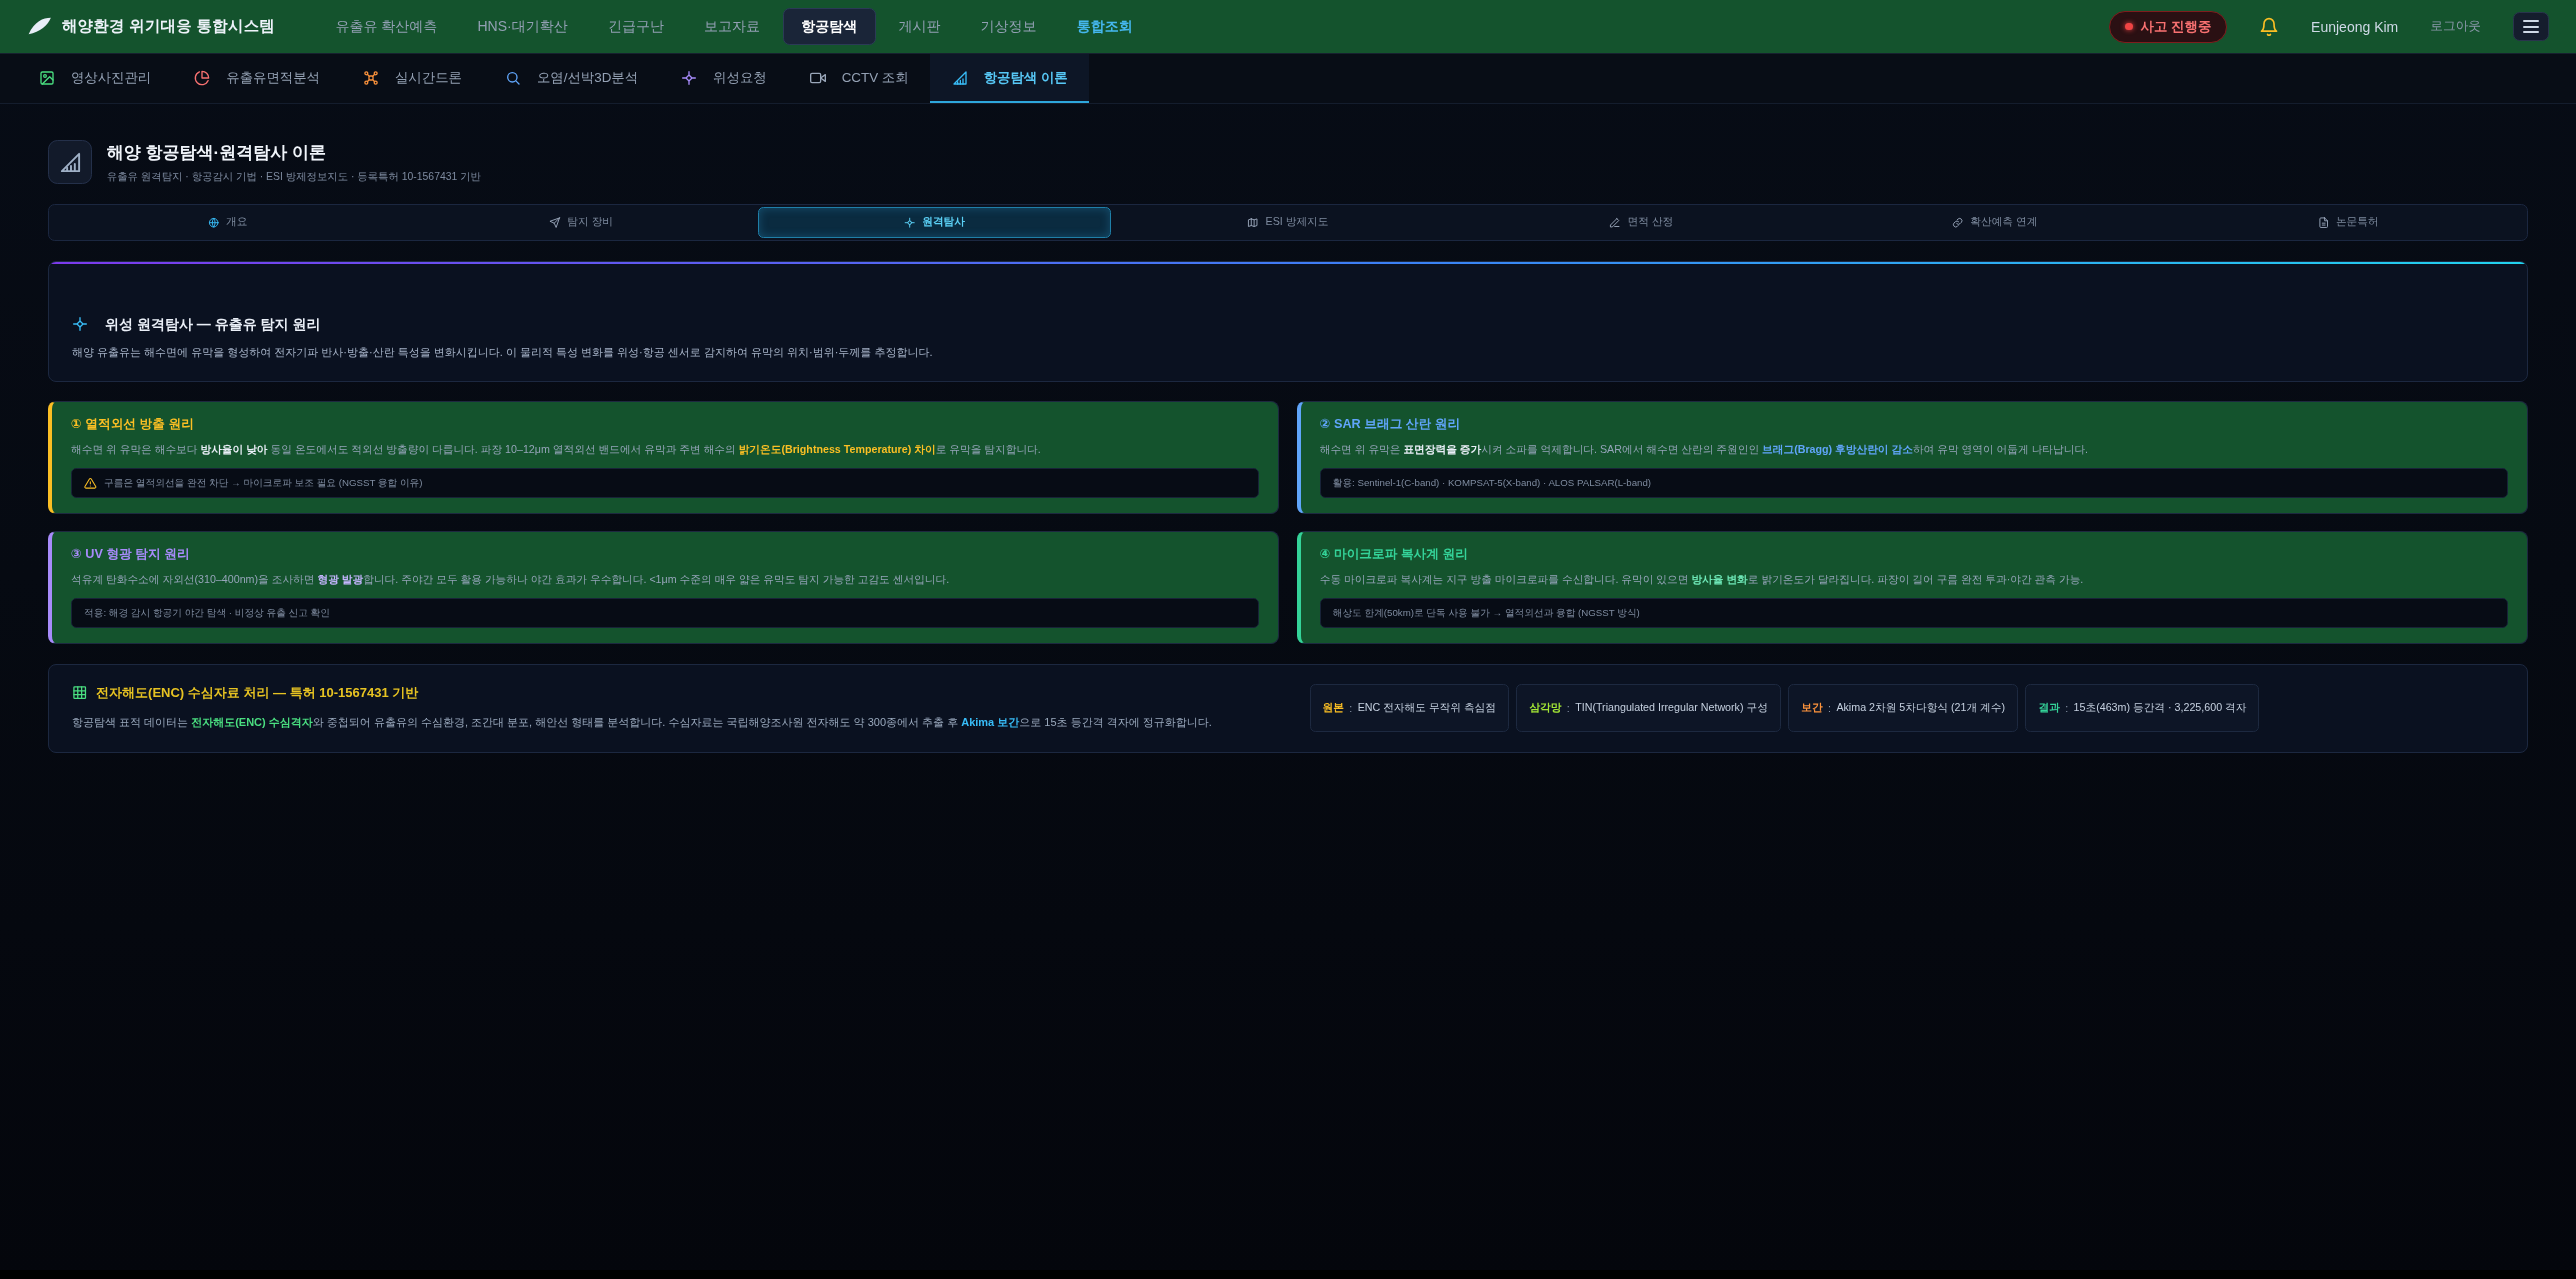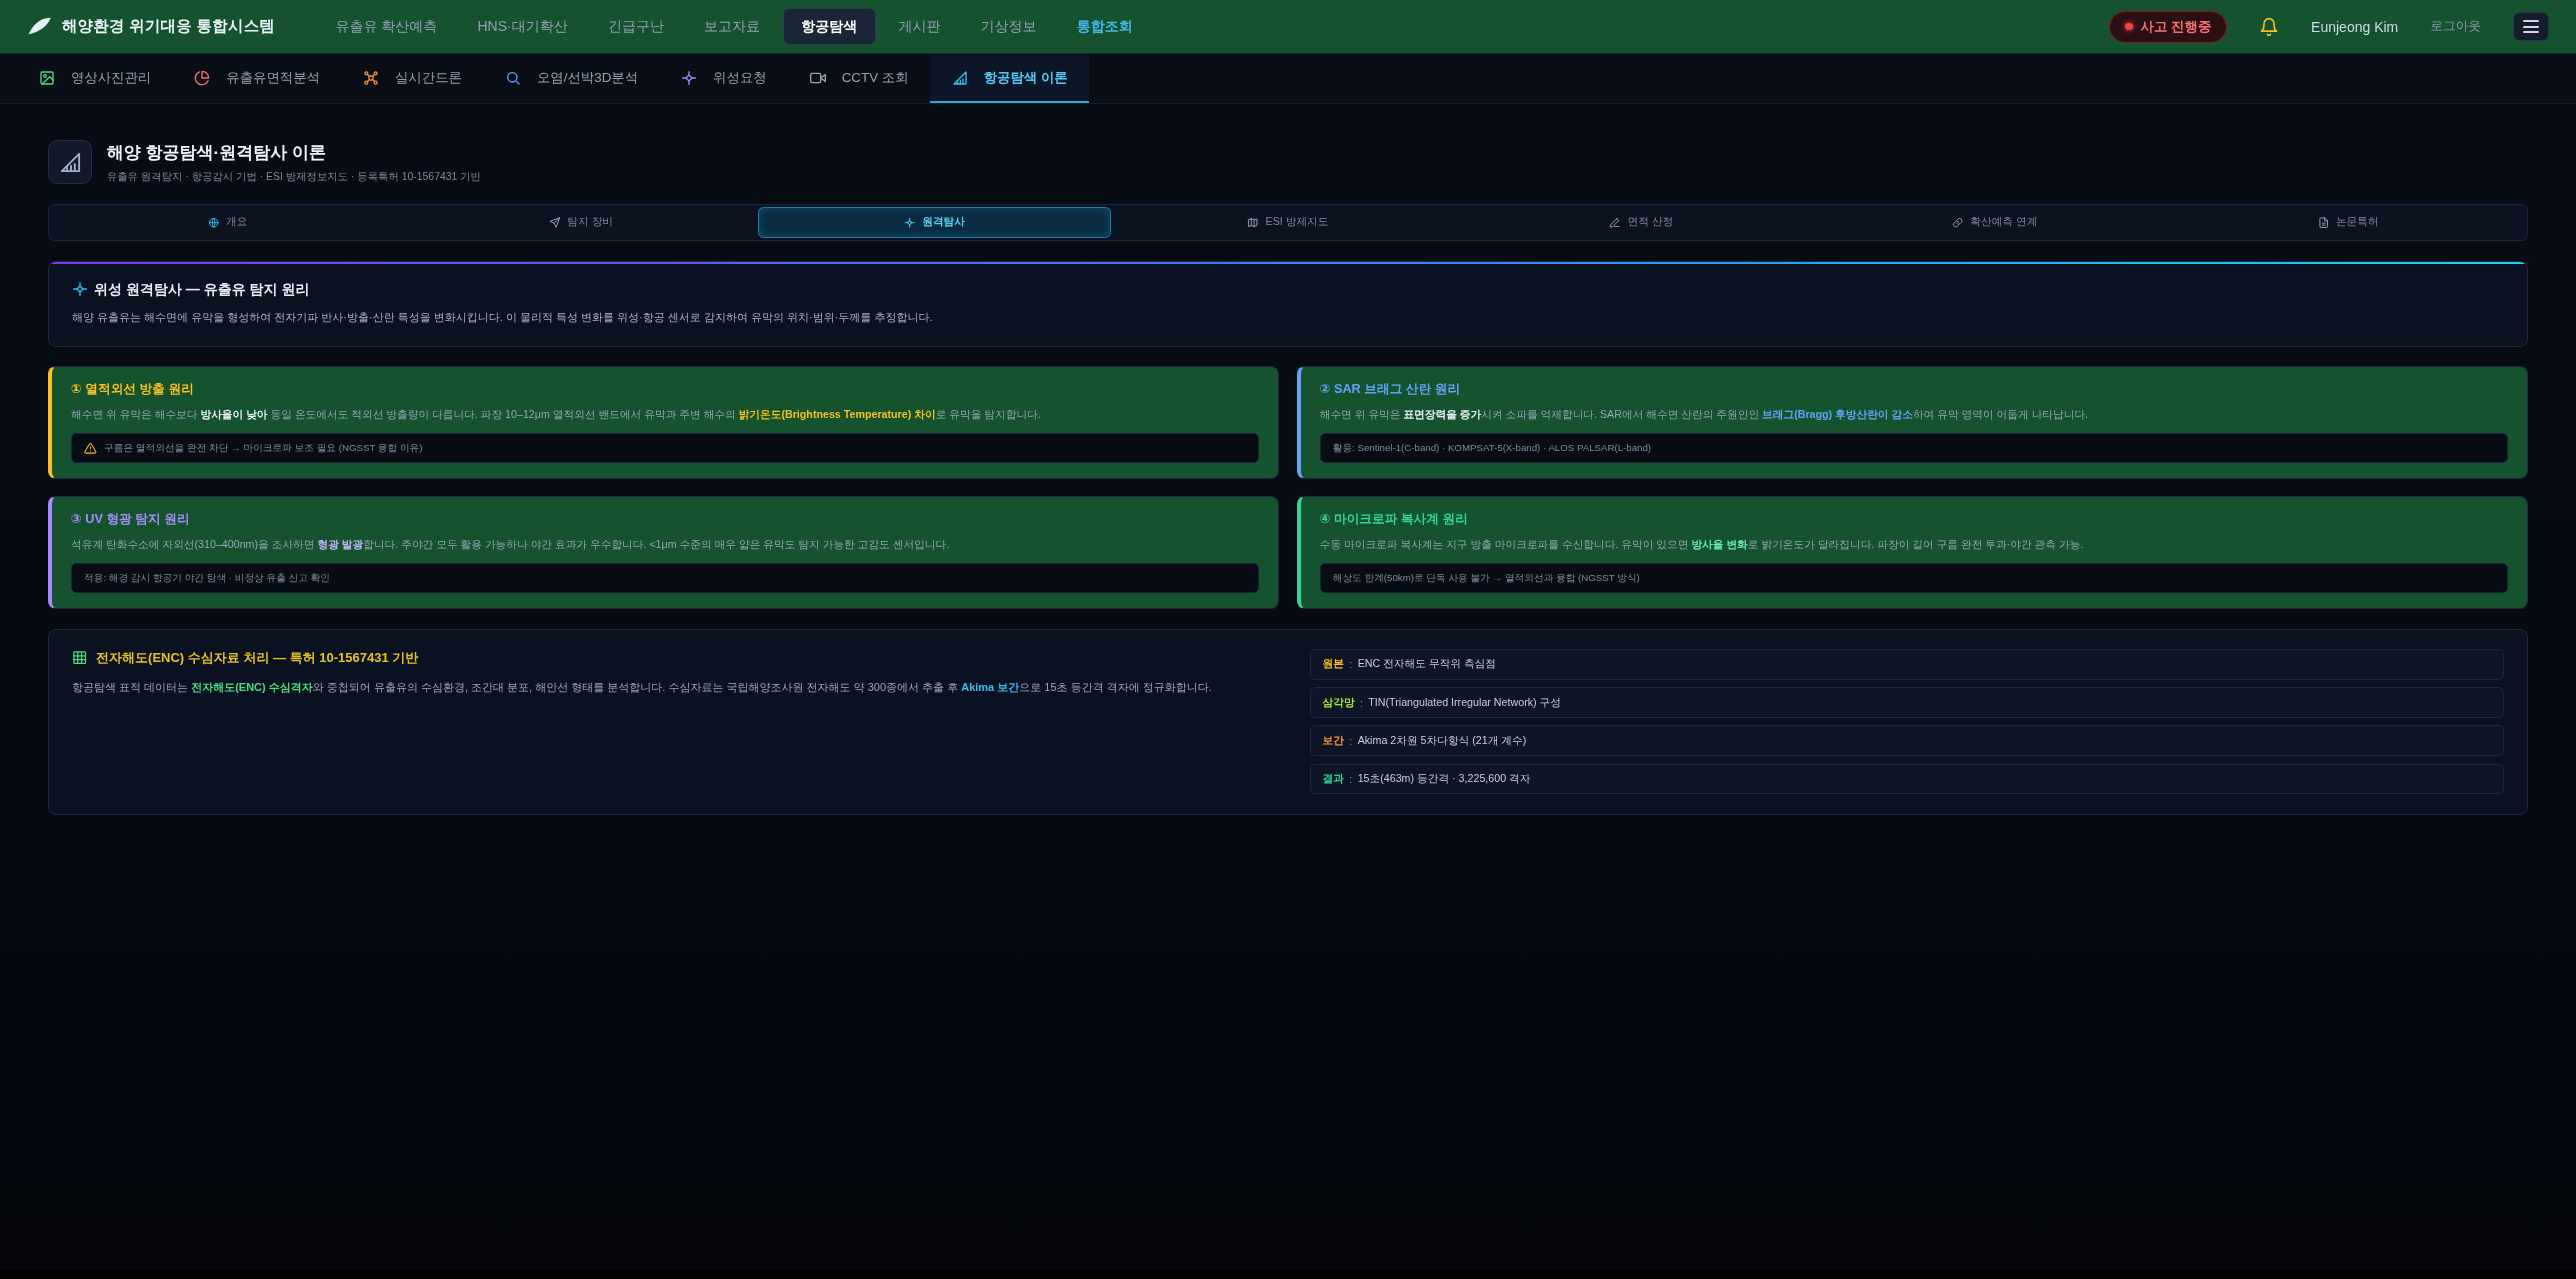--- a/index.html
+++ b/index.html
@@ -90,21 +90,21 @@
 
   
   .panel {
     margin-top: 20px; background: #0a1120; border: 0.7px solid #1c2840; border-radius: 8px;
   }
   .principle { position: relative; padding: 19px 23px 20px; overflow: hidden; }
   .principle::before {
     content: ""; position: absolute; top: 0; left: 0; right: 0; height: 2.7px;
     background: linear-gradient(90deg, #7c3aed 0%, #3b82f6 55%, #22d3ee 100%);
   }
-  .sec-title { display: flex; align-items: flex-start; gap: 6px; font-size: 14px; font-weight: 700; color: #eaeff7; }
+  .sec-title { display: flex; align-items: flex-start; gap: 17px; font-size: 14px; font-weight: 700; color: #eaeff7; margin-top: 35px; }
   .sec-title .ico { width: 16px; height: 16px; }
   .sec-desc { margin-top: 10px; font-size: 11px; line-height: 1.6; color: #a7b4c8; }
 
   
   .cards { margin-top: 19px; display: grid; grid-template-columns: 1fr 1fr; gap: 17.4px; }
   .card {
     background: #14532d; border: 0.7px solid #1d2940; border-left: 4px solid var(--ac);
     border-radius: 8px; padding: 13.4px 19px 14.8px;
   }
   .card-title { font-size: 12.7px; font-weight: 700; color: var(--ac); }
@@ -125,21 +125,21 @@
   .hl-violet { color: #c4b5fd; font-weight: 700; }
   .hl-green  { color: #4ade80; font-weight: 700; }
   .hl-teal   { color: #6ee7b7; font-weight: 700; }
   .hl-cyan   { color: #38bdf8; font-weight: 700; }
 
   
   .enc { padding: 19px 23px 20px; display: grid; grid-template-columns: 1fr 1fr; gap: 43px; }
   .enc-title { display: flex; align-items: center; gap: 8.7px; font-size: 13px; font-weight: 700; color: #e7c322; }
   .enc-title .ico { width: 15.4px; height: 15.4px; color: #4ade80; }
   .enc-body { margin-top: 11.4px; font-size: 11px; line-height: 1.7; color: #9aa9bd; }
-  .enc-rows { display: flex; flex-direction: column; gap: 7.4px; }
+  .enc-rows { display: flex; flex-direction: row; gap: 7.4px; }
   .enc-row {
     background: #0d1526; border: 0.7px solid #1d2940; border-radius: 5.4px;
     padding: 7.4px 12px; font-size: 10.7px; color: #c6d1e0; display: flex; align-items: center;
   }
   .enc-row .row-label { font-weight: 700; }
   .enc-row .row-sep { margin: 0 5.4px; color: #8b98ab; }
   .c-amber { color: #fbbf24; } .c-lime { color: #a3e635; } .c-or2 { color: #fb923c; } .c-grn { color: #34d399; }
 
   .bottom-edge { position: absolute; left: 0; right: 0; bottom: 0; height: 9.4px; background: #000; }
 </style>

